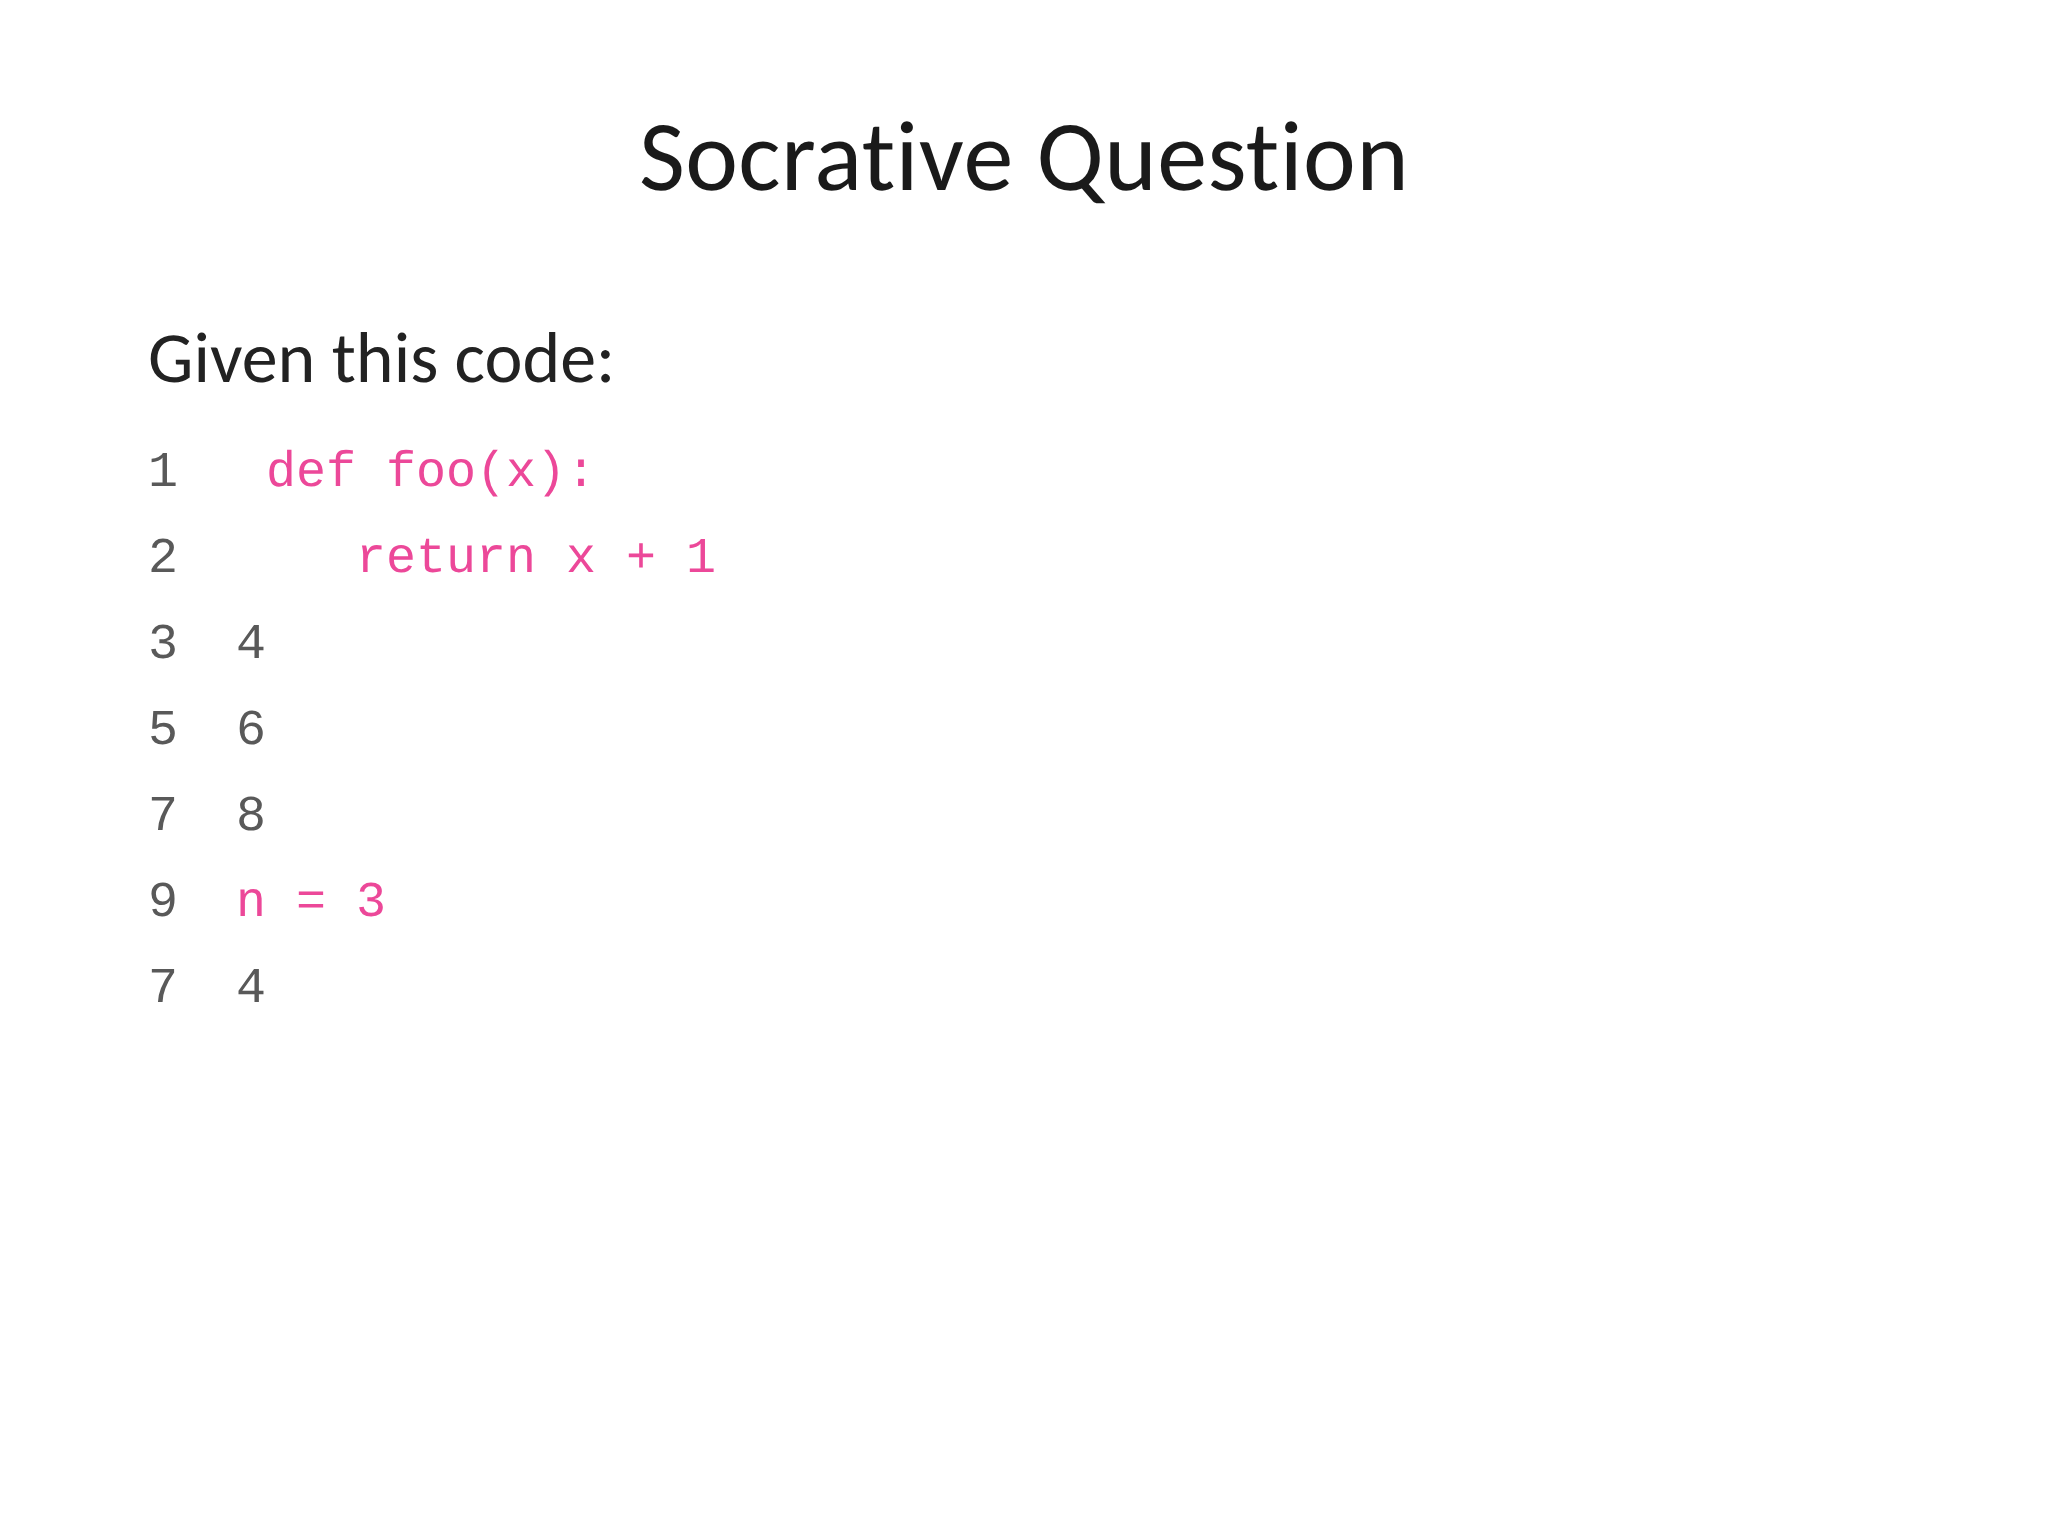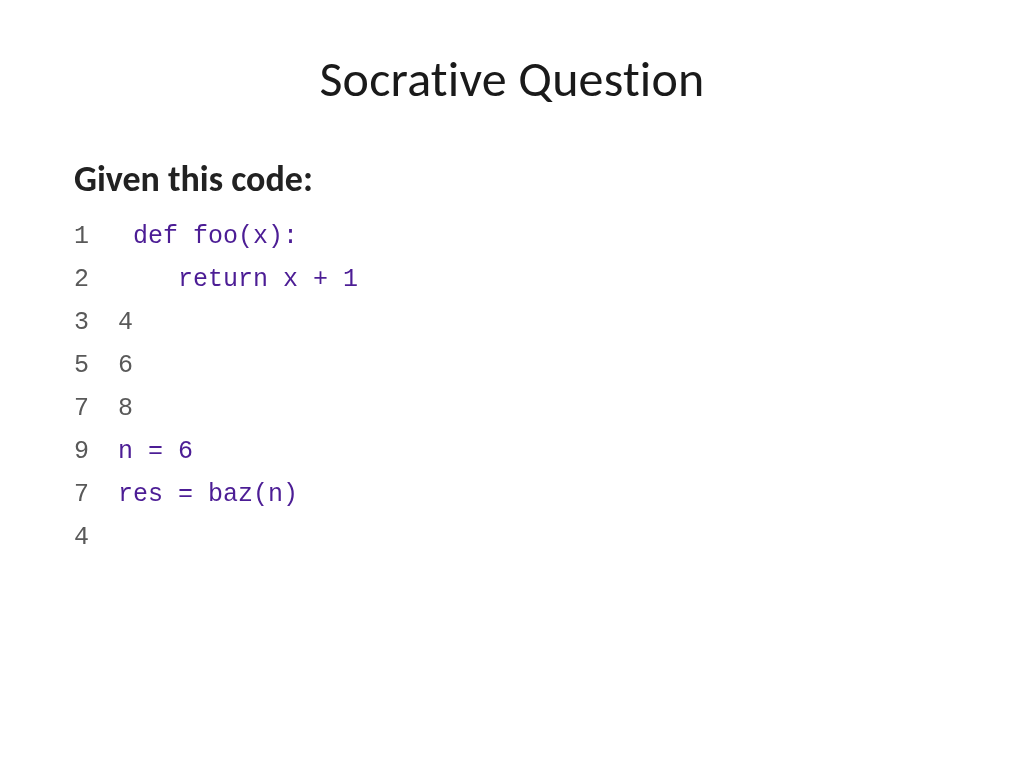--- a/index.html
+++ b/index.html
@@ -13,42 +13,42 @@
     .title {
       font-size: 50px;
       font-weight: 400;
       text-align: center;
       color: #1a1a1a;
       margin-bottom: 48px;
       letter-spacing: 0.2px;
     }
     .prompt {
       font-size: 36px;
-      font-weight: 700;
+      font-weight: 400;
       color: #222;
       margin-bottom: 18px;
     }
     .code {
       display: grid;
       grid-template-columns: 44px auto;
       column-gap: 0;
       row-gap: 8px;
       font-family: "Courier New", Courier, monospace;
       font-size: 25px;
       line-height: 1.4;
       color: #595959;
     }
     .ln {
       color: #595959;
       font-family: "Courier New", Courier, monospace;
       text-align: left;
     }
     .src {
       white-space: pre;
-      color: #4c1d95;
+      color: #ec4899;
     }
   </style>
 </head>
 <body>
 
 <div class="slide">
   <h1 class="title">Socrative Question</h1>
   <div class="prompt">Given this code:</div>
 
   <div class="code">
@@ -64,20 +64,19 @@
 
     <span class="ln">5</span>
 
     <span class="ln">6</span>
 
     <span class="ln">7</span>
 
     <span class="ln">8</span>
 
     <span class="ln">9</span>
-    <span class="src">n = 6</span>
+    <span class="src">n = 3</span>
 
     <span class="ln">7</span>
-    <span class="src">res = baz(n)</span>
 
     <span class="ln">4</span>
   </div>
 </div>
 
 </body></html>

